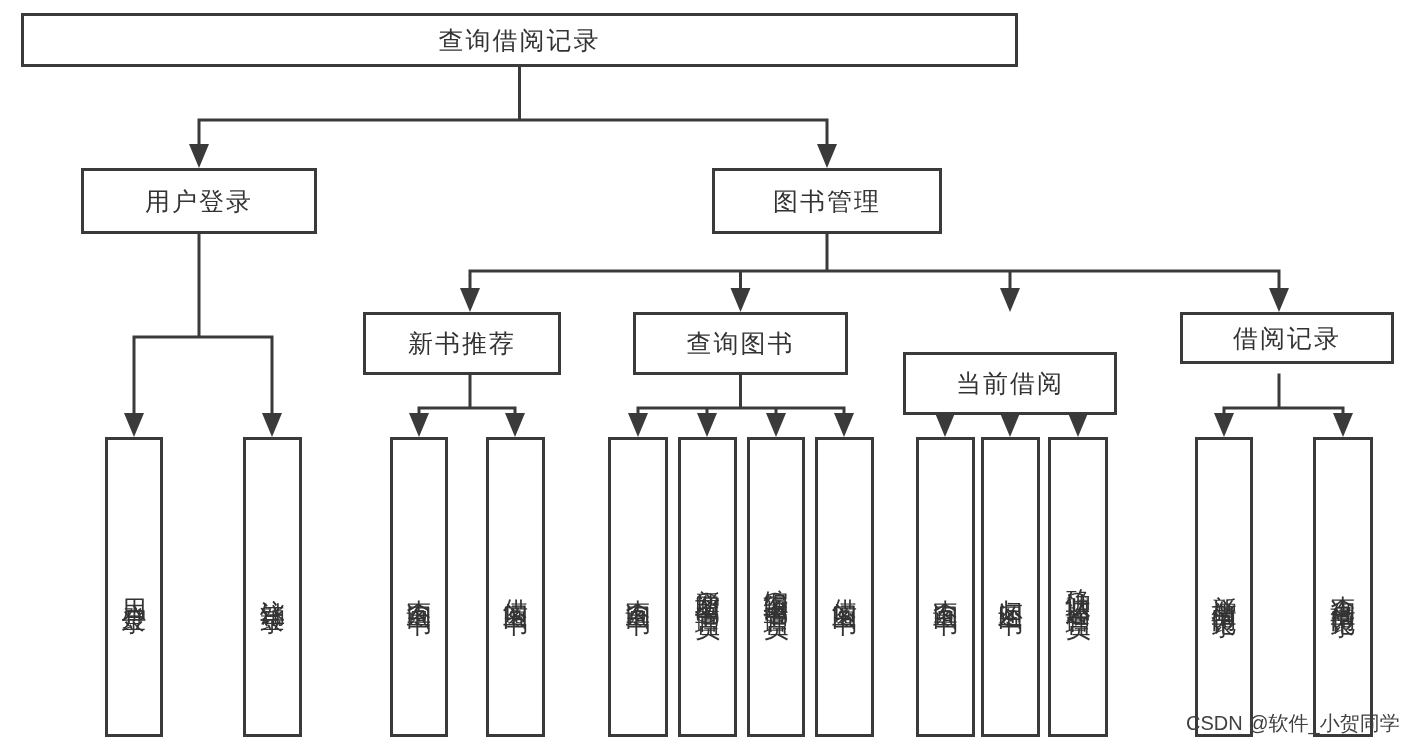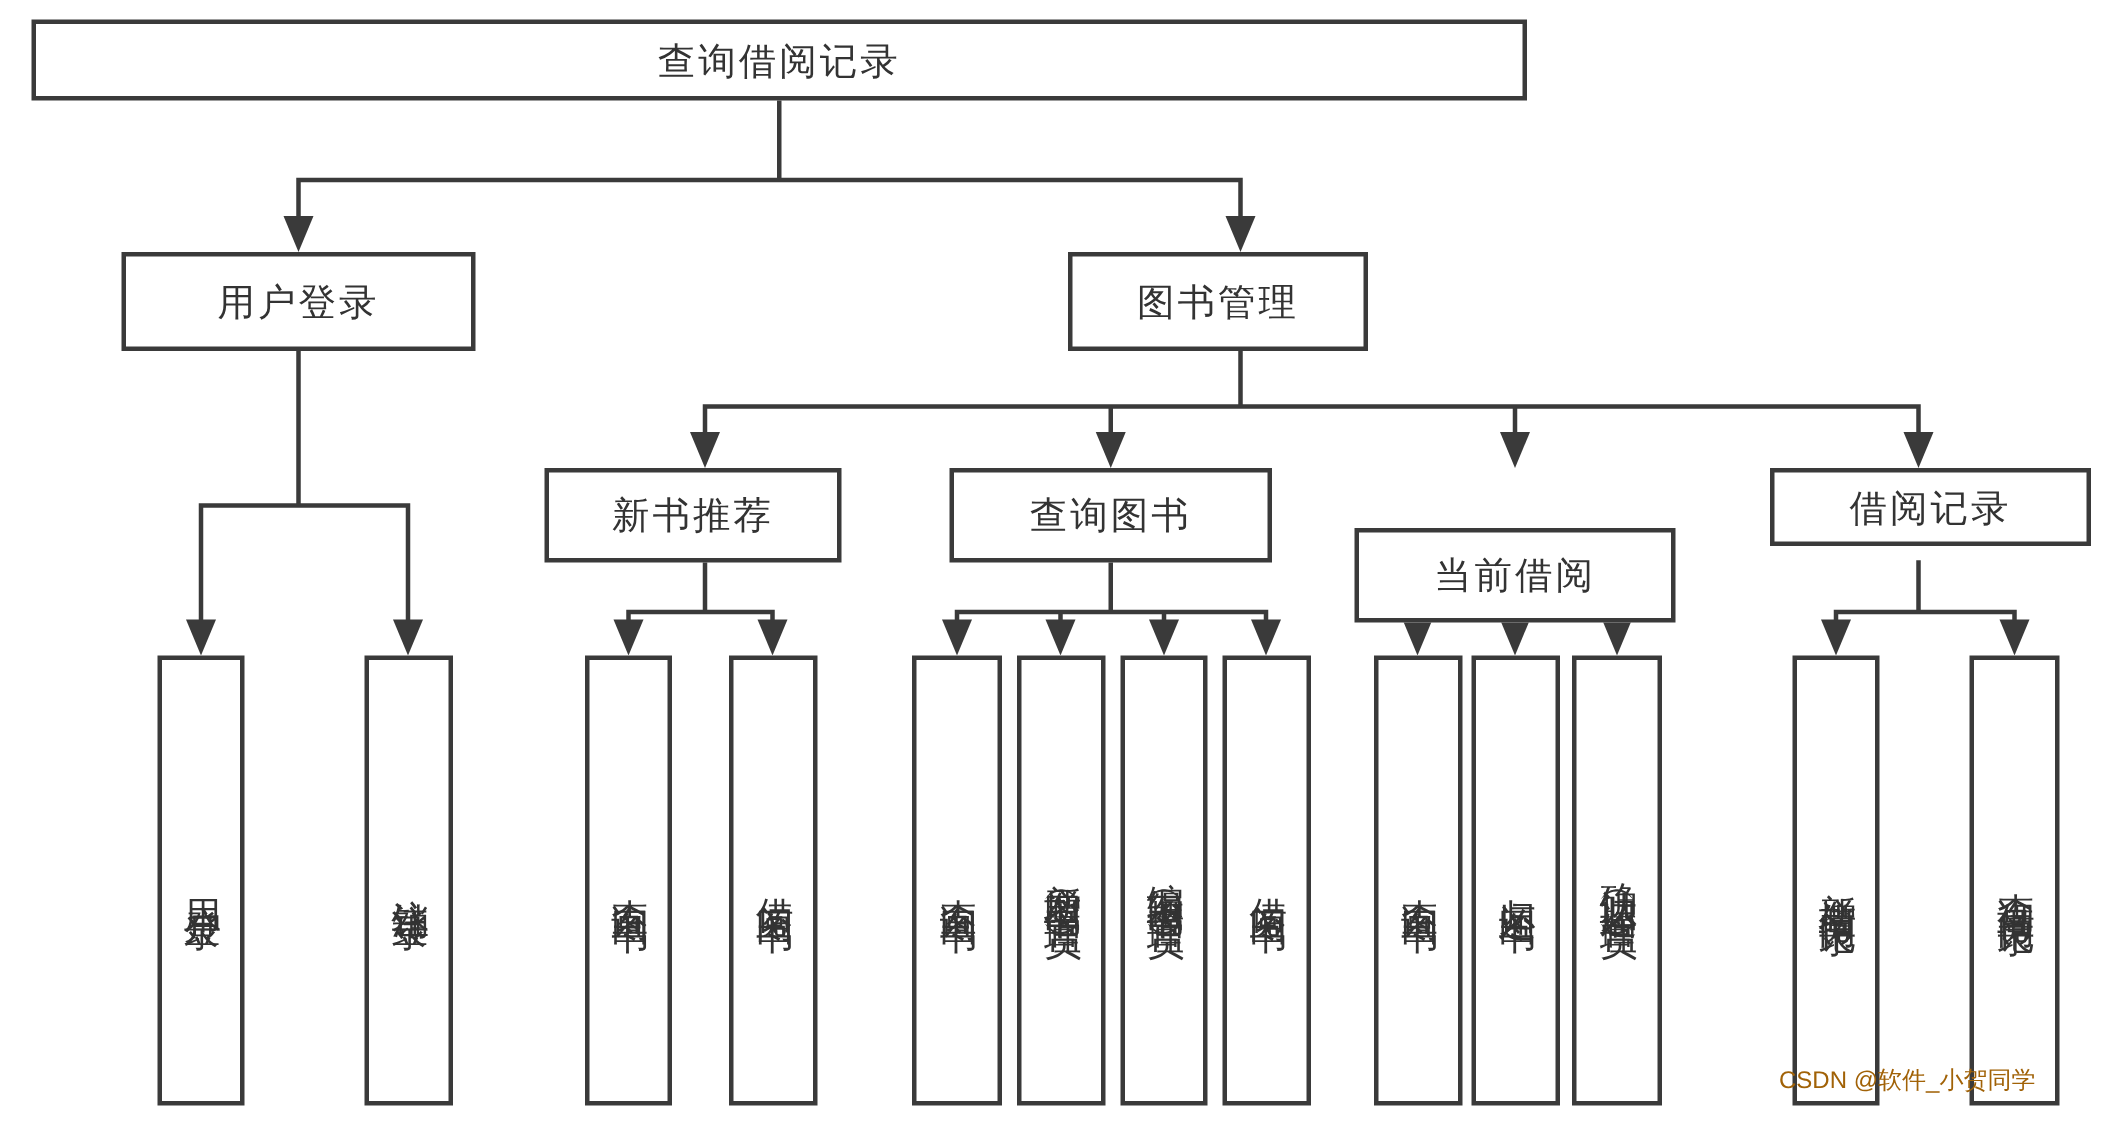--- a/index.html
+++ b/index.html
@@ -24,22 +24,22 @@
     writing-mode:vertical-rl;
     text-orientation:mixed;
     font-size:25px;
     letter-spacing:4px;
     line-height:1;
     white-space:nowrap;
   }
   .watermark{
     position:absolute;
     left:1186px;top:710px;
-    font-size:16px;
-    color:#a16207;
+    font-size:20px;
+    color:#404040;
     white-space:nowrap;
   }
 </style>
 </head>
 <body>
 
 <div id="stage">
 
   <svg id="wires" viewBox="0 0 1405 747" xmlns="http://www.w3.org/2000/svg">
     <g stroke="#3a3a3a" stroke-width="3" fill="none" stroke-linecap="square">
@@ -77,21 +77,21 @@
       <polygon points="1000,413 1020,413 1010,437"></polygon>
       <polygon points="1068,413 1088,413 1078,437"></polygon>
       <polygon points="1214,413 1234,413 1224,437"></polygon>
       <polygon points="1333,413 1353,413 1343,437"></polygon>
     </g>
   </svg>
 
   <div class="node h-node" style="left:21px;top:13px;width:997px;height:54px;">查询借阅记录</div>
 
   <div class="node h-node" style="left:81px;top:168px;width:236px;height:66px;">用户登录</div>
-  <div class="node h-node" style="left:712px;top:168px;width:200px;height:66px;">图书管理</div>
+  <div class="node h-node" style="left:712px;top:168px;width:230px;height:66px;">图书管理</div>
 
   <div class="node h-node" style="left:363px;top:312px;width:198px;height:63px;">新书推荐</div>
   <div class="node h-node" style="left:633px;top:312px;width:215px;height:63px;">查询图书</div>
   <div class="node h-node" style="left:903px;top:312px;width:214px;height:63px;margin-top:40px;">当前借阅</div>
   <div class="node h-node" style="left:1136px;top:312px;width:214px;height:52px;margin-left:44px;">借阅记录</div>
 
   <div class="node leaf" style="left:105px;top:437px;width:58px;height:300px;">用户登录</div>
   <div class="node leaf" style="left:243px;top:437px;width:59px;height:300px;">注销登录</div>
 
   <div class="node leaf" style="left:390px;top:437px;width:58px;height:300px;">查询图书</div>

